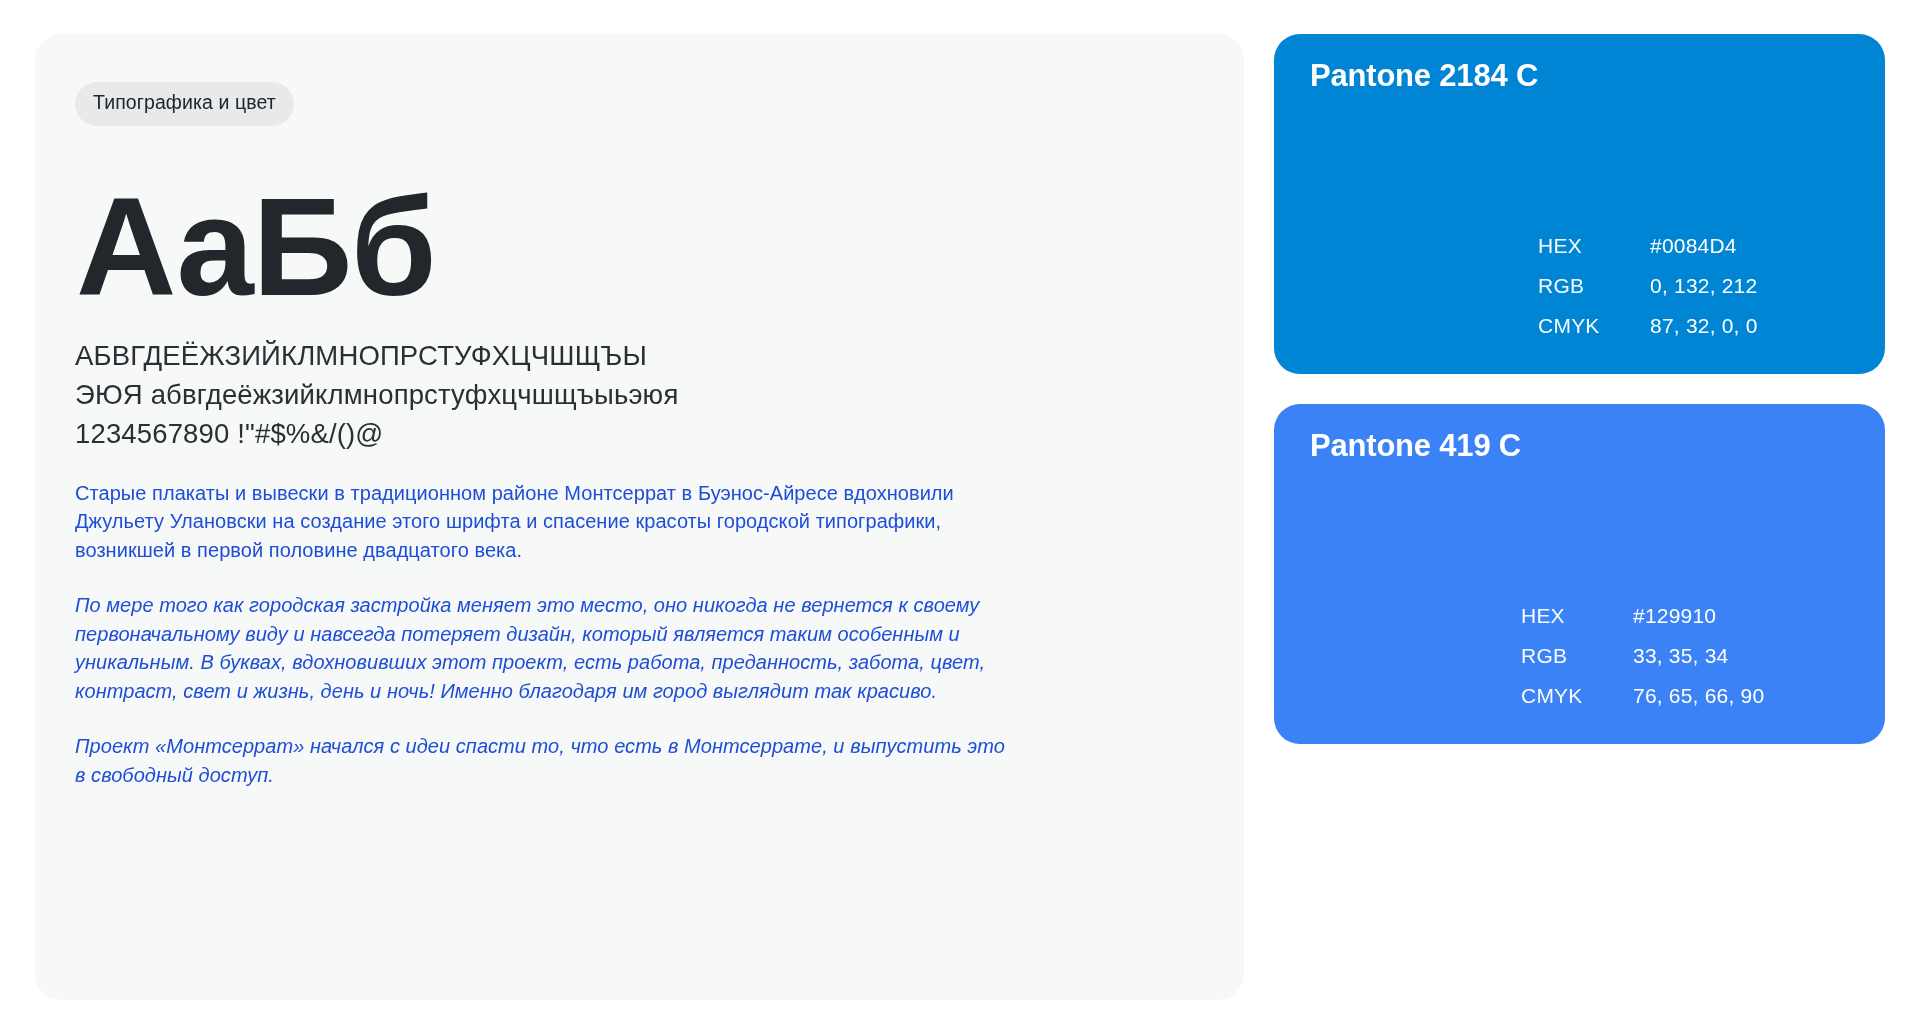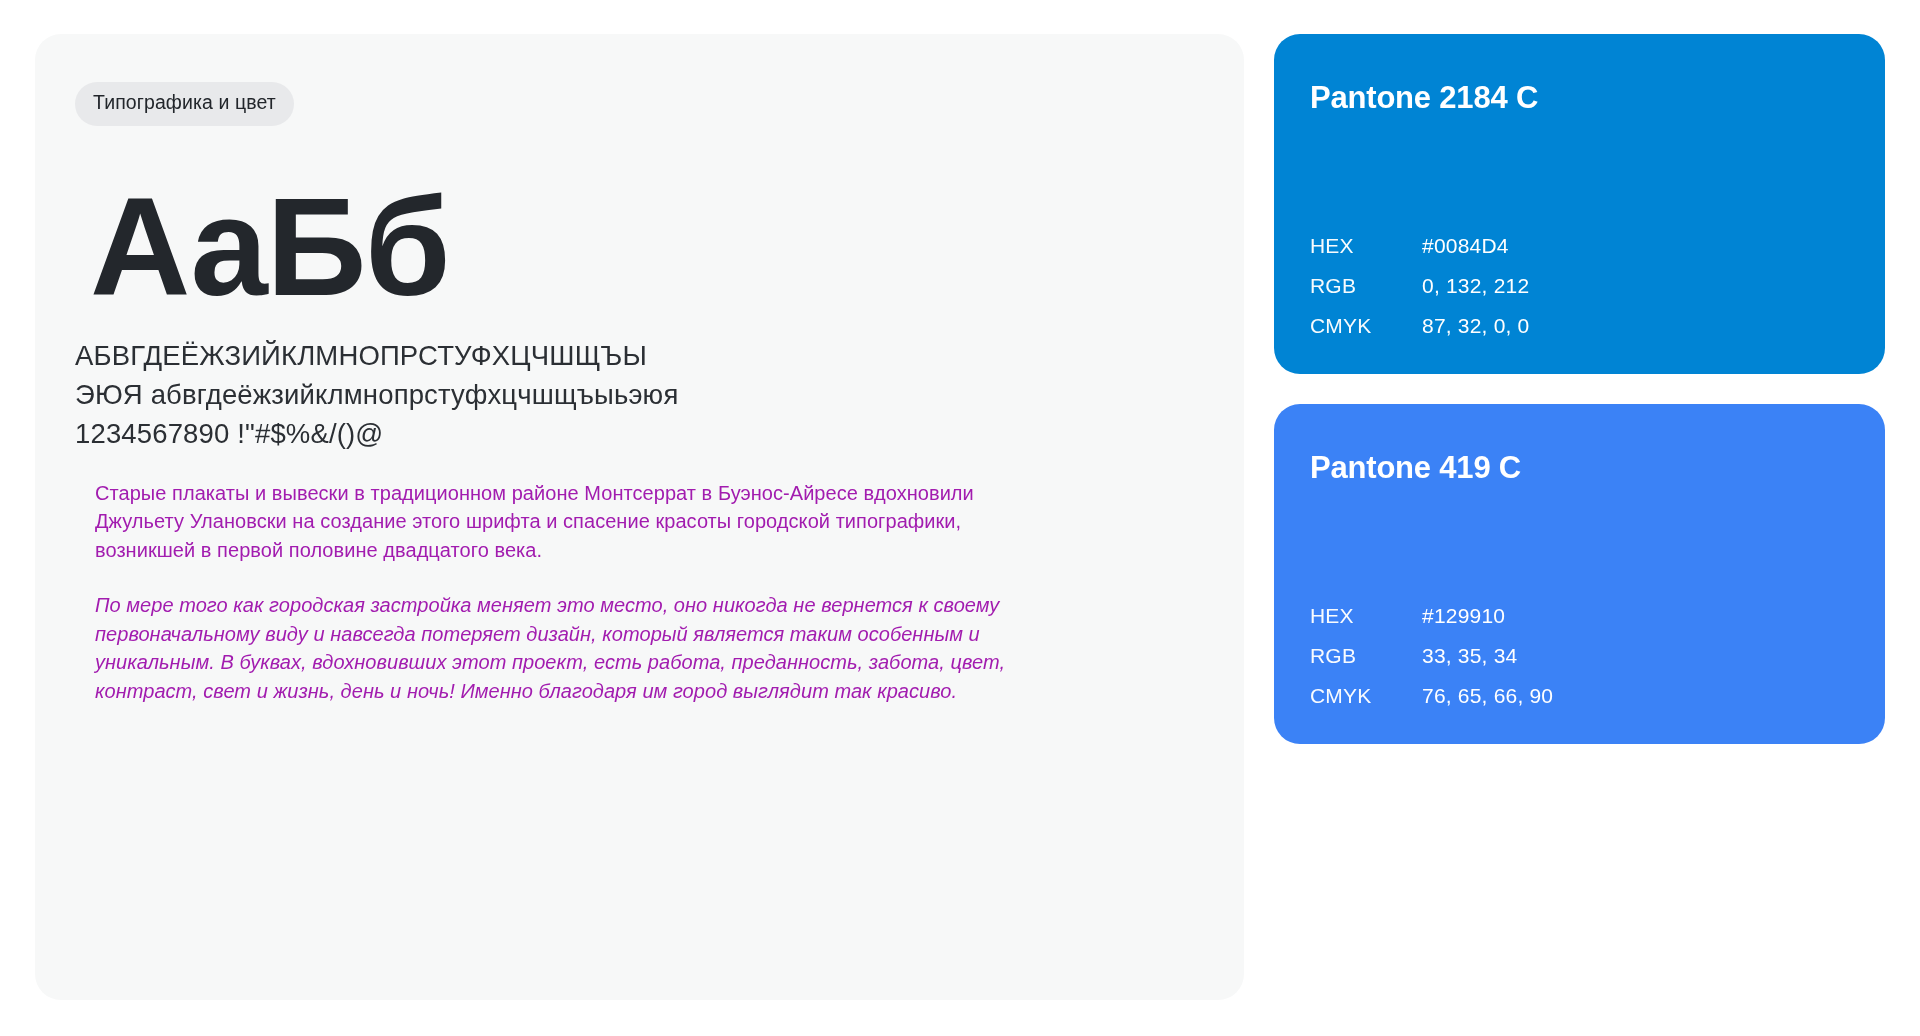--- a/index.html
+++ b/index.html
@@ -37,61 +37,60 @@
     border-radius:999px;
     letter-spacing:0.1px;
   }
   .specimen {
     margin-top:54px;
     font-size:139px;
     line-height:0.96;
     font-weight:700;
     color:#23272c;
     letter-spacing:-1.5px;
-    margin-left:15px;
+    margin-left:1px;
   }
   .alphabet {
     margin-top:23px;
     font-size:27.5px;
     line-height:39px;
     color:#2b2f34;
     letter-spacing:0.15px;
     font-weight:400;
   }
   .font-name {
     margin-top:74px;
     font-size:40px;
     font-weight:700;
     color:#23272c;
     letter-spacing:-0.4px;
   }
   .body-copy { margin-top:26px; }
   .body-copy p {
     font-size:20px;
     line-height:28.5px;
-    color:#a21caf;
+    color:#1d4ed8;
     max-width:935px;
     letter-spacing:0.05px;
-    margin-left:20px;
   }
   .body-copy p + p { margin-top:27px;font-style:italic; }
 
   
   .swatches {
     display:flex;
     flex-direction:column;
     gap:30px;
     flex:1 1 auto;
   }
   .swatch {
     border-radius:26px;
     position:relative;
-    padding:46px 36px 36px 36px;
+    padding:24px 36px 36px 36px;
     display:flex;
-    flex-direction:column;
+    flex-direction:row;
   }
   .swatch.blue  { height:468px; }
   .swatch.dark  { height:468px; }
   .swatch-title {
     font-size:31px;
     font-weight:700;
     letter-spacing:-0.2px;
     color:#ffffff;
   }
   .specs {
@@ -120,20 +119,21 @@
     <div class="alphabet">
       <div>АБВГДЕЁЖЗИЙКЛМНОПРСТУФХЦЧШЩЪЫ</div>
       <div>ЭЮЯ абвгдеёжзийклмнопрстуфхцчшщъыьэюя</div>
       <div>1234567890 !"#$%&amp;/()@</div>
     </div>
 
 
     <div class="body-copy">
       <p>Старые плакаты и вывески в традиционном районе Монтсеррат в Буэнос-Айресе вдохновили Джульету Улановски на создание этого шрифта и спасение красоты городской типографики, возникшей в первой половине двадцатого века.</p>
       <p>По мере того как городская застройка меняет это место, оно никогда не вернется к своему первоначальному виду и навсегда потеряет дизайн, который является таким особенным и уникальным. В буквах, вдохновивших этот проект, есть работа, преданность, забота, цвет, контраст, свет и жизнь, день и ночь! Именно благодаря им город выглядит так красиво.</p>
+      <p>Проект «Монтсеррат» начался с идеи спасти то, что есть в Монтсеррате, и выпустить это в свободный доступ.</p>
     </div>
   </section>
 
   <aside class="swatches">
 
     <div class="swatch blue" style="background:#0084D4;">
       <div class="swatch-title">Pantone 2184 C</div>
       <div class="specs">
         <div class="spec-label">HEX</div>
         <div class="spec-value">#0084D4</div>

